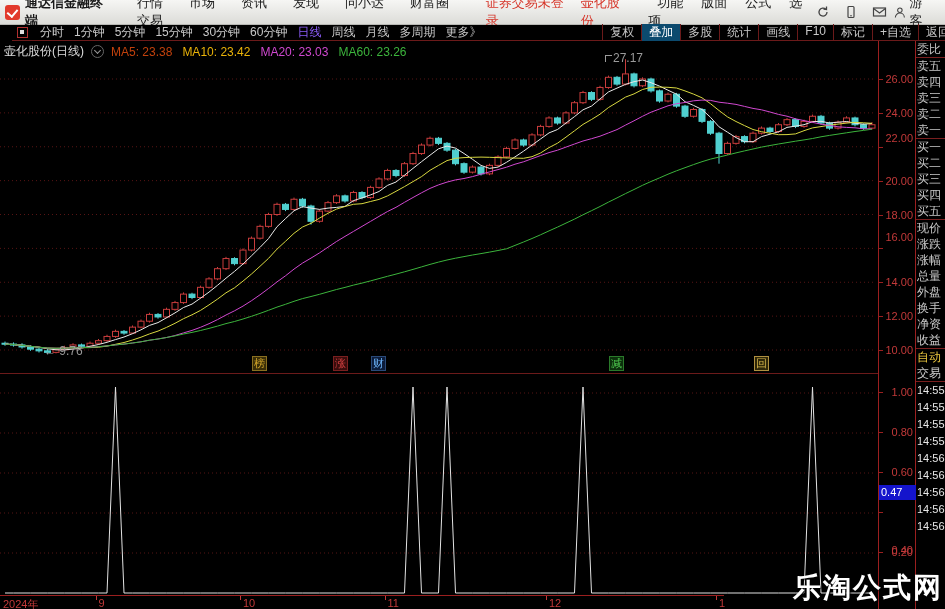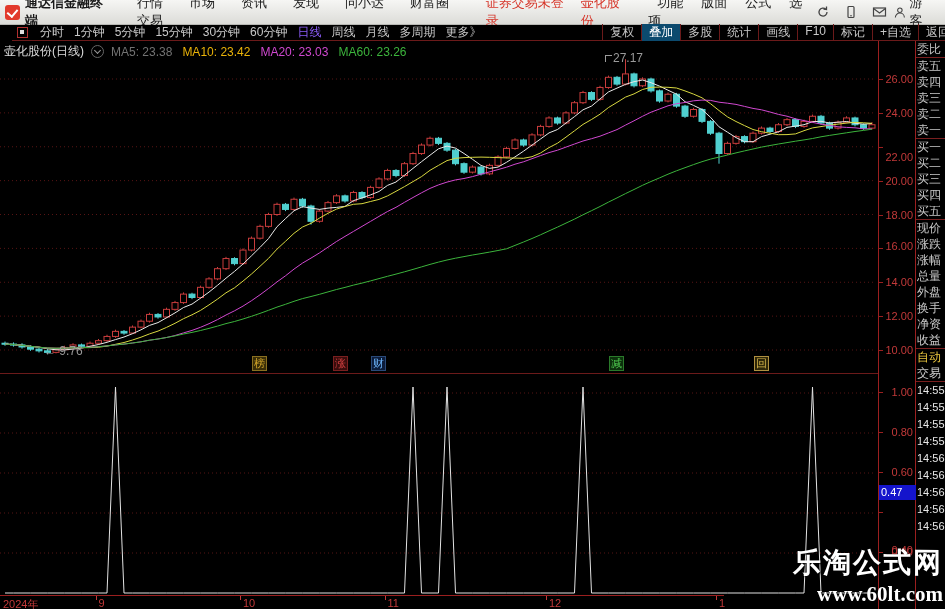--- a/index.html
+++ b/index.html
@@ -353,21 +353,21 @@
         <rect x="869" y="83.73124999999999" width="6" height="3.3874999999999886" fill="#000" stroke="#c83c3c" stroke-width="1"></rect>
         <polyline points="5,303.1 13.5,303.5 22,304.3 30.5,305.3 39,306.2 47.5,307.8 56,308.8 64.5,308.9 73,308.1 81.5,307.1 90,305.3 98.5,303.5 107,301.3 115.5,298.6 124,296.0 132.5,292.7 141,288.8 149.5,284.4 158,281.6 166.5,276.8 175,271.9 183.5,266.5 192,263.1 200.5,257.2 209,251.1 217.5,244.3 226,237.2 234.5,230.4 243,223.0 251.5,214.8 260,206.4 268.5,197.6 277,185.7 285.5,177.6 294,169.8 302.5,165.7 311,167.1 319.5,168.4 328,167.1 336.5,166.4 345,165.4 353.5,159.6 362,156.9 370.5,153.9 379,150.5 387.5,144.4 396,141.0 404.5,134.2 413,127.4 421.5,120.7 430,114.2 438.5,107.8 447,105.1 455.5,107.1 464,112.5 472.5,118.3 481,124.4 489.5,127.4 498,126.1 506.5,121.3 515,115.9 523.5,110.2 532,104.1 540.5,98.0 549,91.9 557.5,88.5 566,82.0 574.5,75.6 583,68.8 591.5,65.1 600,58.0 608.5,50.9 617,47.1 625.5,43.4 634,40.7 642.5,39.0 651,41.7 659.5,45.1 668,49.2 676.5,53.2 685,60.7 693.5,64.4 702,68.5 710.5,76.3 719,85.8 727.5,91.2 736,96.6 744.5,100.7 753,100.7 761.5,95.6 770,93.2 778.5,90.8 787,86.4 795.5,85.1 804,83.7 812.5,80.7 821,80.3 829.5,82.0 838,81.2 846.5,80.5 855,82.2 863.5,83.2 872,82.5" fill="none" stroke="#e8e8e8" stroke-width="1"></polyline>
         <polyline points="5,303.1 13.5,303.5 22,304.3 30.5,305.3 39,306.2 47.5,307.1 56,307.3 64.5,307.2 73,306.8 81.5,306.7 90,306.6 98.5,306.2 107,305.1 115.5,303.3 124,301.5 132.5,299.0 141,296.2 149.5,292.9 158,290.1 166.5,286.4 175,282.3 183.5,277.7 192,273.8 200.5,269.4 209,263.9 217.5,258.1 226,251.8 234.5,246.8 243,240.1 251.5,233.0 260,225.3 268.5,217.4 277,208.1 285.5,200.3 294,192.3 302.5,186.0 311,182.3 319.5,177.1 328,172.3 336.5,168.1 345,165.5 353.5,163.3 362,162.7 370.5,160.5 379,158.4 387.5,154.9 396,150.3 404.5,145.6 413,140.6 421.5,135.6 430,129.3 438.5,124.4 447,119.6 455.5,117.3 464,116.6 472.5,116.3 481,116.1 489.5,116.3 498,116.6 506.5,116.9 515,117.1 523.5,117.3 532,115.7 540.5,112.0 549,106.6 557.5,102.2 566,96.1 574.5,89.8 583,83.4 591.5,78.5 600,73.2 608.5,66.5 617,61.4 625.5,56.1 634,52.9 642.5,48.5 651,46.3 659.5,46.1 668,46.3 676.5,47.0 685,49.9 693.5,53.1 702,56.8 710.5,62.7 719,69.5 727.5,75.9 736,80.5 744.5,84.6 753,88.5 761.5,90.7 770,92.2 778.5,93.7 787,93.6 795.5,92.9 804,89.7 812.5,86.9 821,85.6 829.5,84.2 838,83.1 846.5,82.1 855,81.4 863.5,81.8 872,82.3" fill="none" stroke="#d8d840" stroke-width="1"></polyline>
         <polyline points="5,303.1 13.5,303.5 22,304.3 30.5,305.3 39,306.2 47.5,307.1 56,307.3 64.5,307.2 73,306.8 81.5,306.7 90,306.3 98.5,305.7 107,304.9 115.5,303.9 124,303.1 132.5,302.0 141,300.8 149.5,299.2 158,298.0 166.5,296.5 175,294.5 183.5,291.9 192,289.4 200.5,286.3 209,282.7 217.5,278.6 226,274.0 234.5,269.8 243,265.1 251.5,259.7 260,253.8 268.5,247.5 277,240.9 285.5,234.8 294,228.1 302.5,222.1 311,217.1 319.5,211.9 328,206.2 336.5,200.5 345,195.4 353.5,190.4 362,185.4 370.5,180.4 379,175.4 387.5,170.5 396,166.3 404.5,161.3 413,156.5 421.5,151.8 430,147.4 438.5,143.9 447,141.1 455.5,138.9 464,137.5 472.5,135.6 481,133.2 489.5,130.9 498,128.6 506.5,126.2 515,123.2 523.5,120.8 532,117.7 540.5,114.6 549,111.6 557.5,109.2 566,106.1 574.5,103.0 583,100.0 591.5,97.7 600,95.2 608.5,91.9 617,88.6 625.5,84.1 634,79.8 642.5,75.3 651,71.2 659.5,68.0 668,64.8 676.5,62.7 685,61.5 693.5,59.8 702,59.1 710.5,59.4 719,61.2 727.5,62.2 736,63.4 744.5,65.4 753,67.4 761.5,68.8 770,71.0 778.5,73.4 787,75.2 795.5,77.8 804,79.6 812.5,81.4 821,83.1 829.5,84.4 838,85.8 846.5,86.4 855,86.8 863.5,87.8 872,87.9" fill="none" stroke="#d048d0" stroke-width="1"></polyline>
         <polyline points="5,303.1 13.5,303.5 22,304.3 30.5,305.3 39,306.2 47.5,307.1 56,307.3 64.5,307.2 73,306.8 81.5,306.7 90,306.3 98.5,305.7 107,304.9 115.5,303.9 124,303.1 132.5,302.0 141,300.8 149.5,299.2 158,298.0 166.5,296.5 175,294.9 183.5,293.0 192,291.4 200.5,289.5 209,287.4 217.5,285.1 226,282.6 234.5,280.5 243,278.0 251.5,275.3 260,272.4 268.5,269.3 277,266.1 285.5,263.3 294,260.3 302.5,257.6 311,255.5 319.5,253.3 328,250.9 336.5,248.5 345,246.4 353.5,244.1 362,242.1 370.5,239.9 379,237.6 387.5,235.3 396,233.1 404.5,230.8 413,228.4 421.5,225.9 430,223.4 438.5,221.1 447,219.0 455.5,217.2 464,215.6 472.5,214.0 481,212.6 489.5,211.1 498,209.5 506.5,207.8 515,204.4 523.5,201.0 532,197.5 540.5,193.8 549,189.9 557.5,186.1 566,182.1 574.5,178.1 583,173.8 591.5,169.7 600,165.5 608.5,161.1 617,156.9 625.5,152.6 634,148.5 642.5,144.3 651,140.5 659.5,136.9 668,133.2 676.5,129.8 685,126.7 693.5,123.6 702,120.7 710.5,118.1 719,116.1 727.5,114.0 736,111.9 744.5,109.9 753,108.0 761.5,106.1 770,104.5 778.5,103.0 787,101.6 795.5,100.2 804,98.9 812.5,97.5 821,95.8 829.5,94.4 838,93.1 846.5,91.8 855,90.5 863.5,89.4 872,88.2" fill="none" stroke="#3cb43c" stroke-width="1"></polyline>
       </svg>
     <div id="main-title">
       <span>壶化股份(日线)</span>
       <span class="cchev"></span>
       <span id="ma-labels" style="display:flex;gap:10px;">
-          <span style="color: #737373;">MA5: 23.38</span>
+          <span style="color: #c2410c;">MA5: 23.38</span>
           <span style="color: #eab308;">MA10: 23.42</span>
           <span style="color: rgb(208, 72, 208);">MA20: 23.03</span>
           <span style="color: rgb(60, 180, 60);">MA60: 23.26</span>
         </span>
     </div>
     <span class="ann" style="left:44px;top:303px;">← 9.76</span>
     <span class="ann" style="left:605px;top:10px;"><span class="hook"></span><span>27.17</span></span>
     <div id="markers">
         <span class="marker" style="left: 252px; color: rgb(210, 166, 42); background: rgb(58, 46, 8); border: 1px solid rgb(138, 112, 32);">榜</span>
         <span class="marker" style="left: 333px; color: rgb(208, 64, 64); background: rgb(58, 12, 12); border: 1px solid rgb(122, 32, 32);">涨</span>
@@ -401,27 +401,27 @@
       <span class="xtick" style="left: 716px;"></span>
       <span class="xticklabel" style="left: 719px;">1</span>
     </div>
 
   <div id="ystrip">
     <div id="cursorbox">0.47</div>
   <span class="ylab" style="top: 32px;">26.00</span>
       <span class="ytickm" style="top: 38px;"></span>
       <span class="ylab" style="top: 65.875px;">24.00</span>
       <span class="ytickm" style="top: 71.875px;"></span>
-      <span class="ylab" style="top: 110px;">22.00</span>
+      <span class="ylab" style="top: 91px;">22.00</span>
       <span class="ytickm" style="top: 105.75px;"></span>
       <span class="ylab" style="top: 133.625px;">20.00</span>
       <span class="ytickm" style="top: 139.625px;"></span>
       <span class="ylab" style="top: 167.5px;">18.00</span>
       <span class="ytickm" style="top: 173.5px;"></span>
-      <span class="ylab" style="top: 199px; margin-left: 28px;">16.00</span>
+      <span class="ylab" style="top: 190px; margin-left: 28px;">16.00</span>
       <span class="ytickm" style="top: 207.375px;"></span>
       <span class="ylab" style="top: 235.25px;">14.00</span>
       <span class="ytickm" style="top: 241.25px;"></span>
       <span class="ylab" style="top: 269.125px;">12.00</span>
       <span class="ytickm" style="top: 275.125px;"></span>
       <span class="ylab" style="top: 303px;">10.00</span>
       <span class="ytickm" style="top: 309px;"></span>
       <span class="ylab" style="top: 345px;">1.00</span>
       <span class="ytickm" style="top: 351px;"></span>
       <span class="ylab" style="top: 385px;">0.80</span>
@@ -462,16 +462,15 @@
       <div class="rprow time">14:55</div>
       <div class="rprow time">14:56</div>
       <div class="rprow time">14:56</div>
       <div class="rprow time">14:56</div>
       <div class="rprow time">14:56</div>
       <div class="rprow time">14:56</div>
     </div>
 
   <div id="watermark">
     <div id="wm1">乐淘公式网</div>
-    <div id="wm2">www.60lt.com</div>
   </div>
 
 </div>
 
 </body></html>

